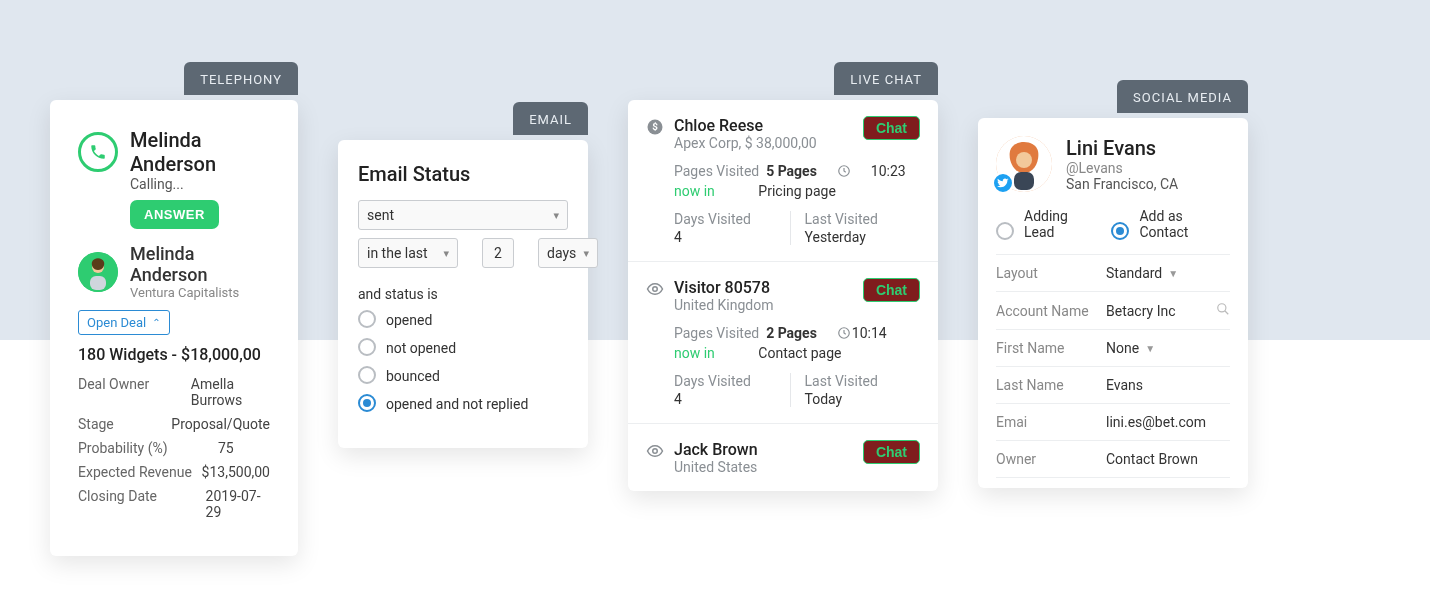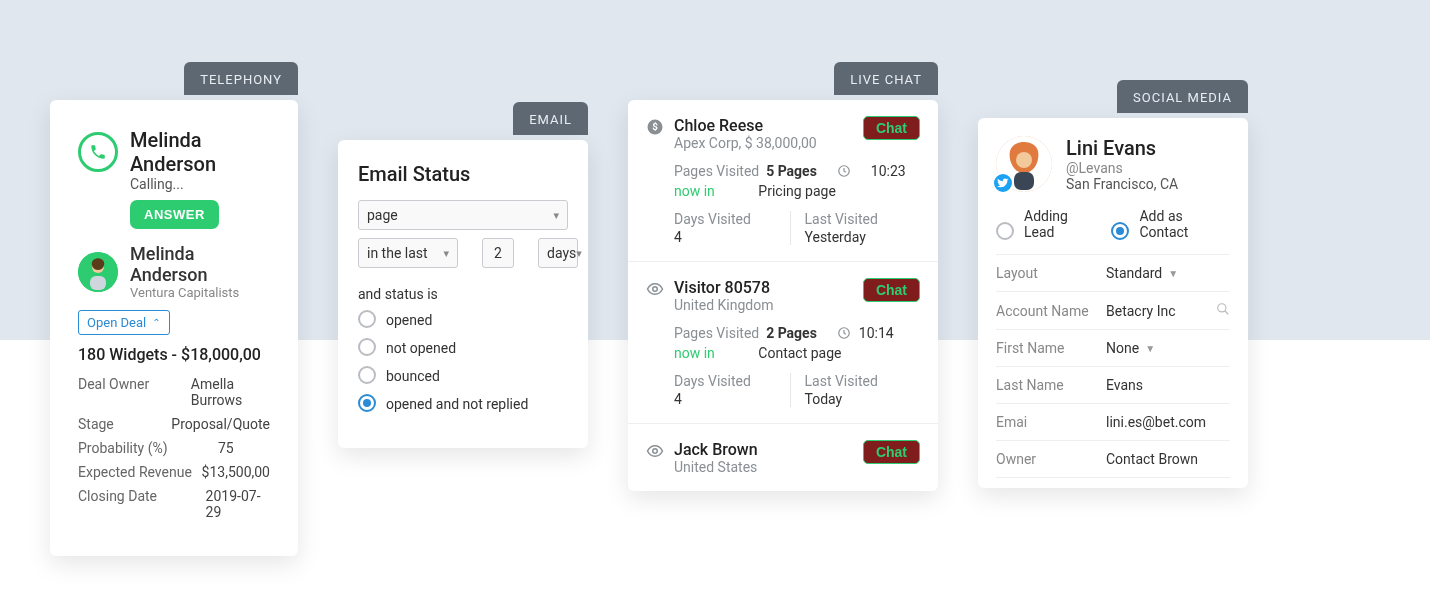--- a/index.html
+++ b/index.html
@@ -172,32 +172,32 @@
           <div class="k">Closing Date</div>
           <div>2019-07-29</div>
         </div>
       </div>
   </div>
 
   <div class="card email-card">
     <div class="tag">EMAIL</div>
     <div class="email-title">Email Status</div>
     <div class="sel">
-      <span>page</span>
+      <span>sent</span>
         <small>▾</small>
     </div>
     <div class="sel-row">
       <div class="sel" style="width:100px">
           <span>in the last</span>
           <small>▾</small>
         </div>
       <div class="sel" style="width:32px;justify-content:center">
           <span>2</span>
         </div>
-      <div class="sel" style="width:40px">
+      <div class="sel" style="width:60px">
           <span>days</span>
           <small>▾</small>
         </div>
     </div>
     <div class="and-txt">and status is</div>
     <div id="email-opts">
         <div class="radio-row">
           <div class="radio"></div>
           <span>opened</span>
         </div>
@@ -267,21 +267,21 @@
             </div>
             <div class="v-meta">
               <div class="v-name">Visitor 80578</div>
               <div class="v-sub">United Kingdom</div>
             </div>
             <button class="chat-btn">Chat</button>
           </div>
           <div class="v-stats">
             <div class="v-statline">
               <span><span class="stat-lbl">Pages Visited</span>&nbsp; <b>2 Pages</b></span>
-              <span style="display:flex;align-items:center;gap:8px">
+              <span style="display:flex;align-items:center;gap:1px">
                 <svg width="14" height="14" viewBox="0 0 24 24" fill="none" stroke="#8a8f94" stroke-width="2">
                   <circle cx="12" cy="12" r="9"></circle>
                   <path d="M12 7v5l3 2"></path>
                 </svg> 
                 <span>10:14</span>
               </span>
             </div>
             <div class="v-statline" style="margin-top:4px"><span class="nowin">now in</span>&nbsp;<span>Contact page</span></div>
             <div class="v-grid">
               <div class="v-col">

